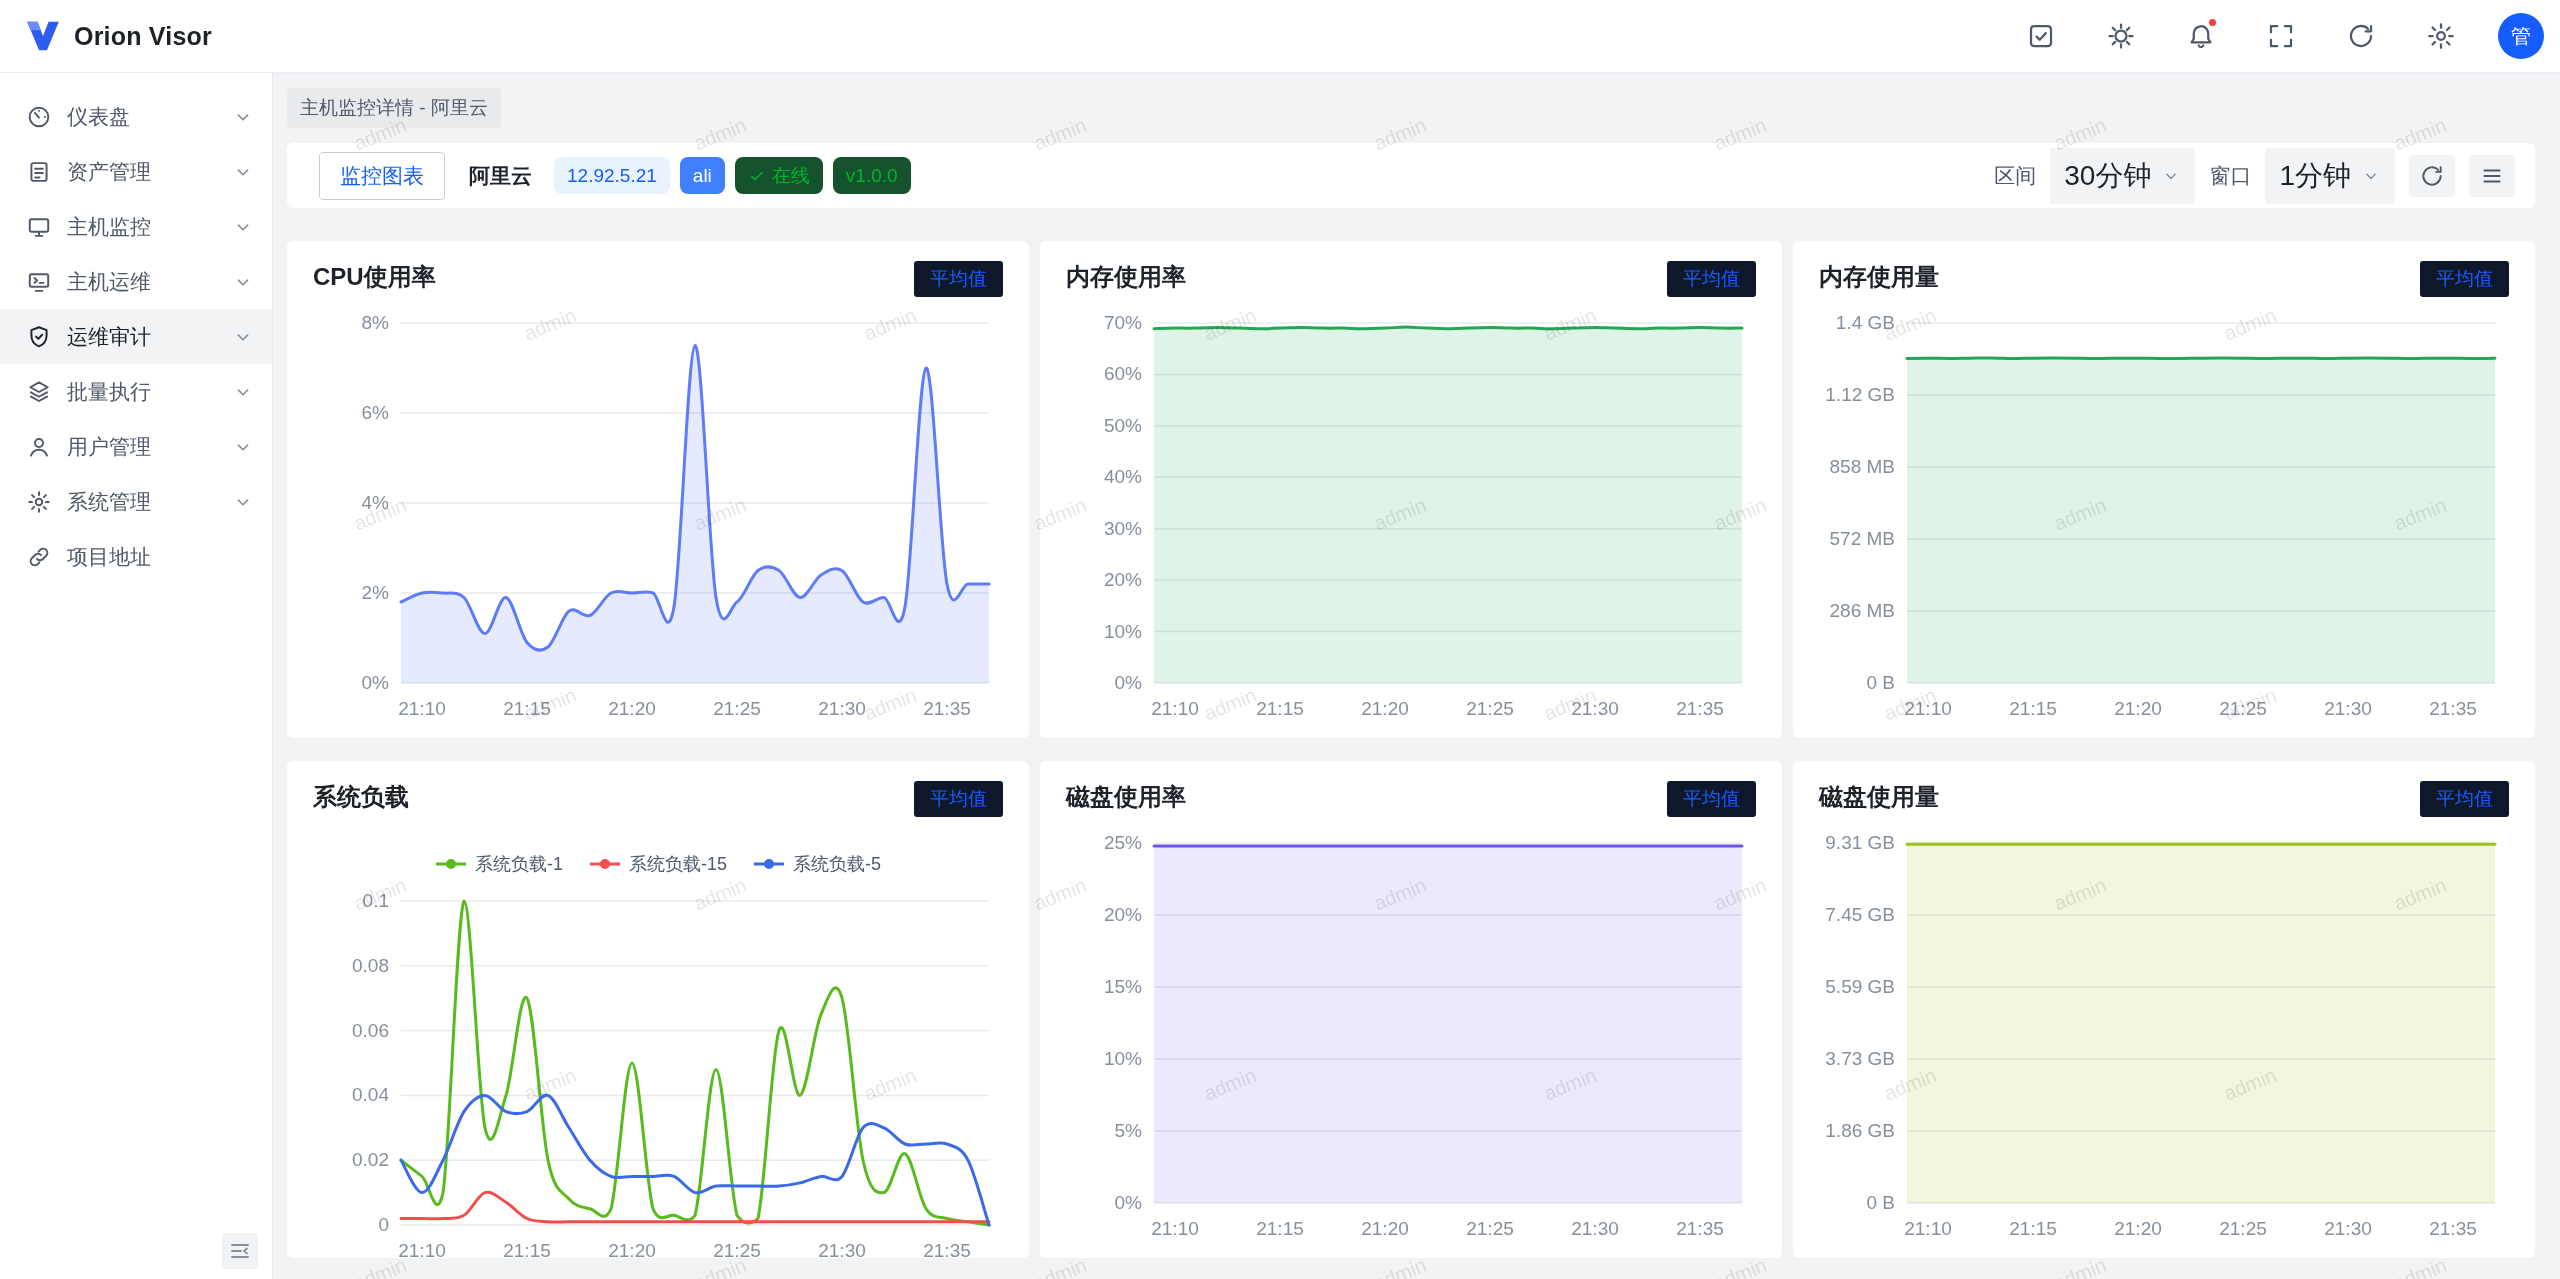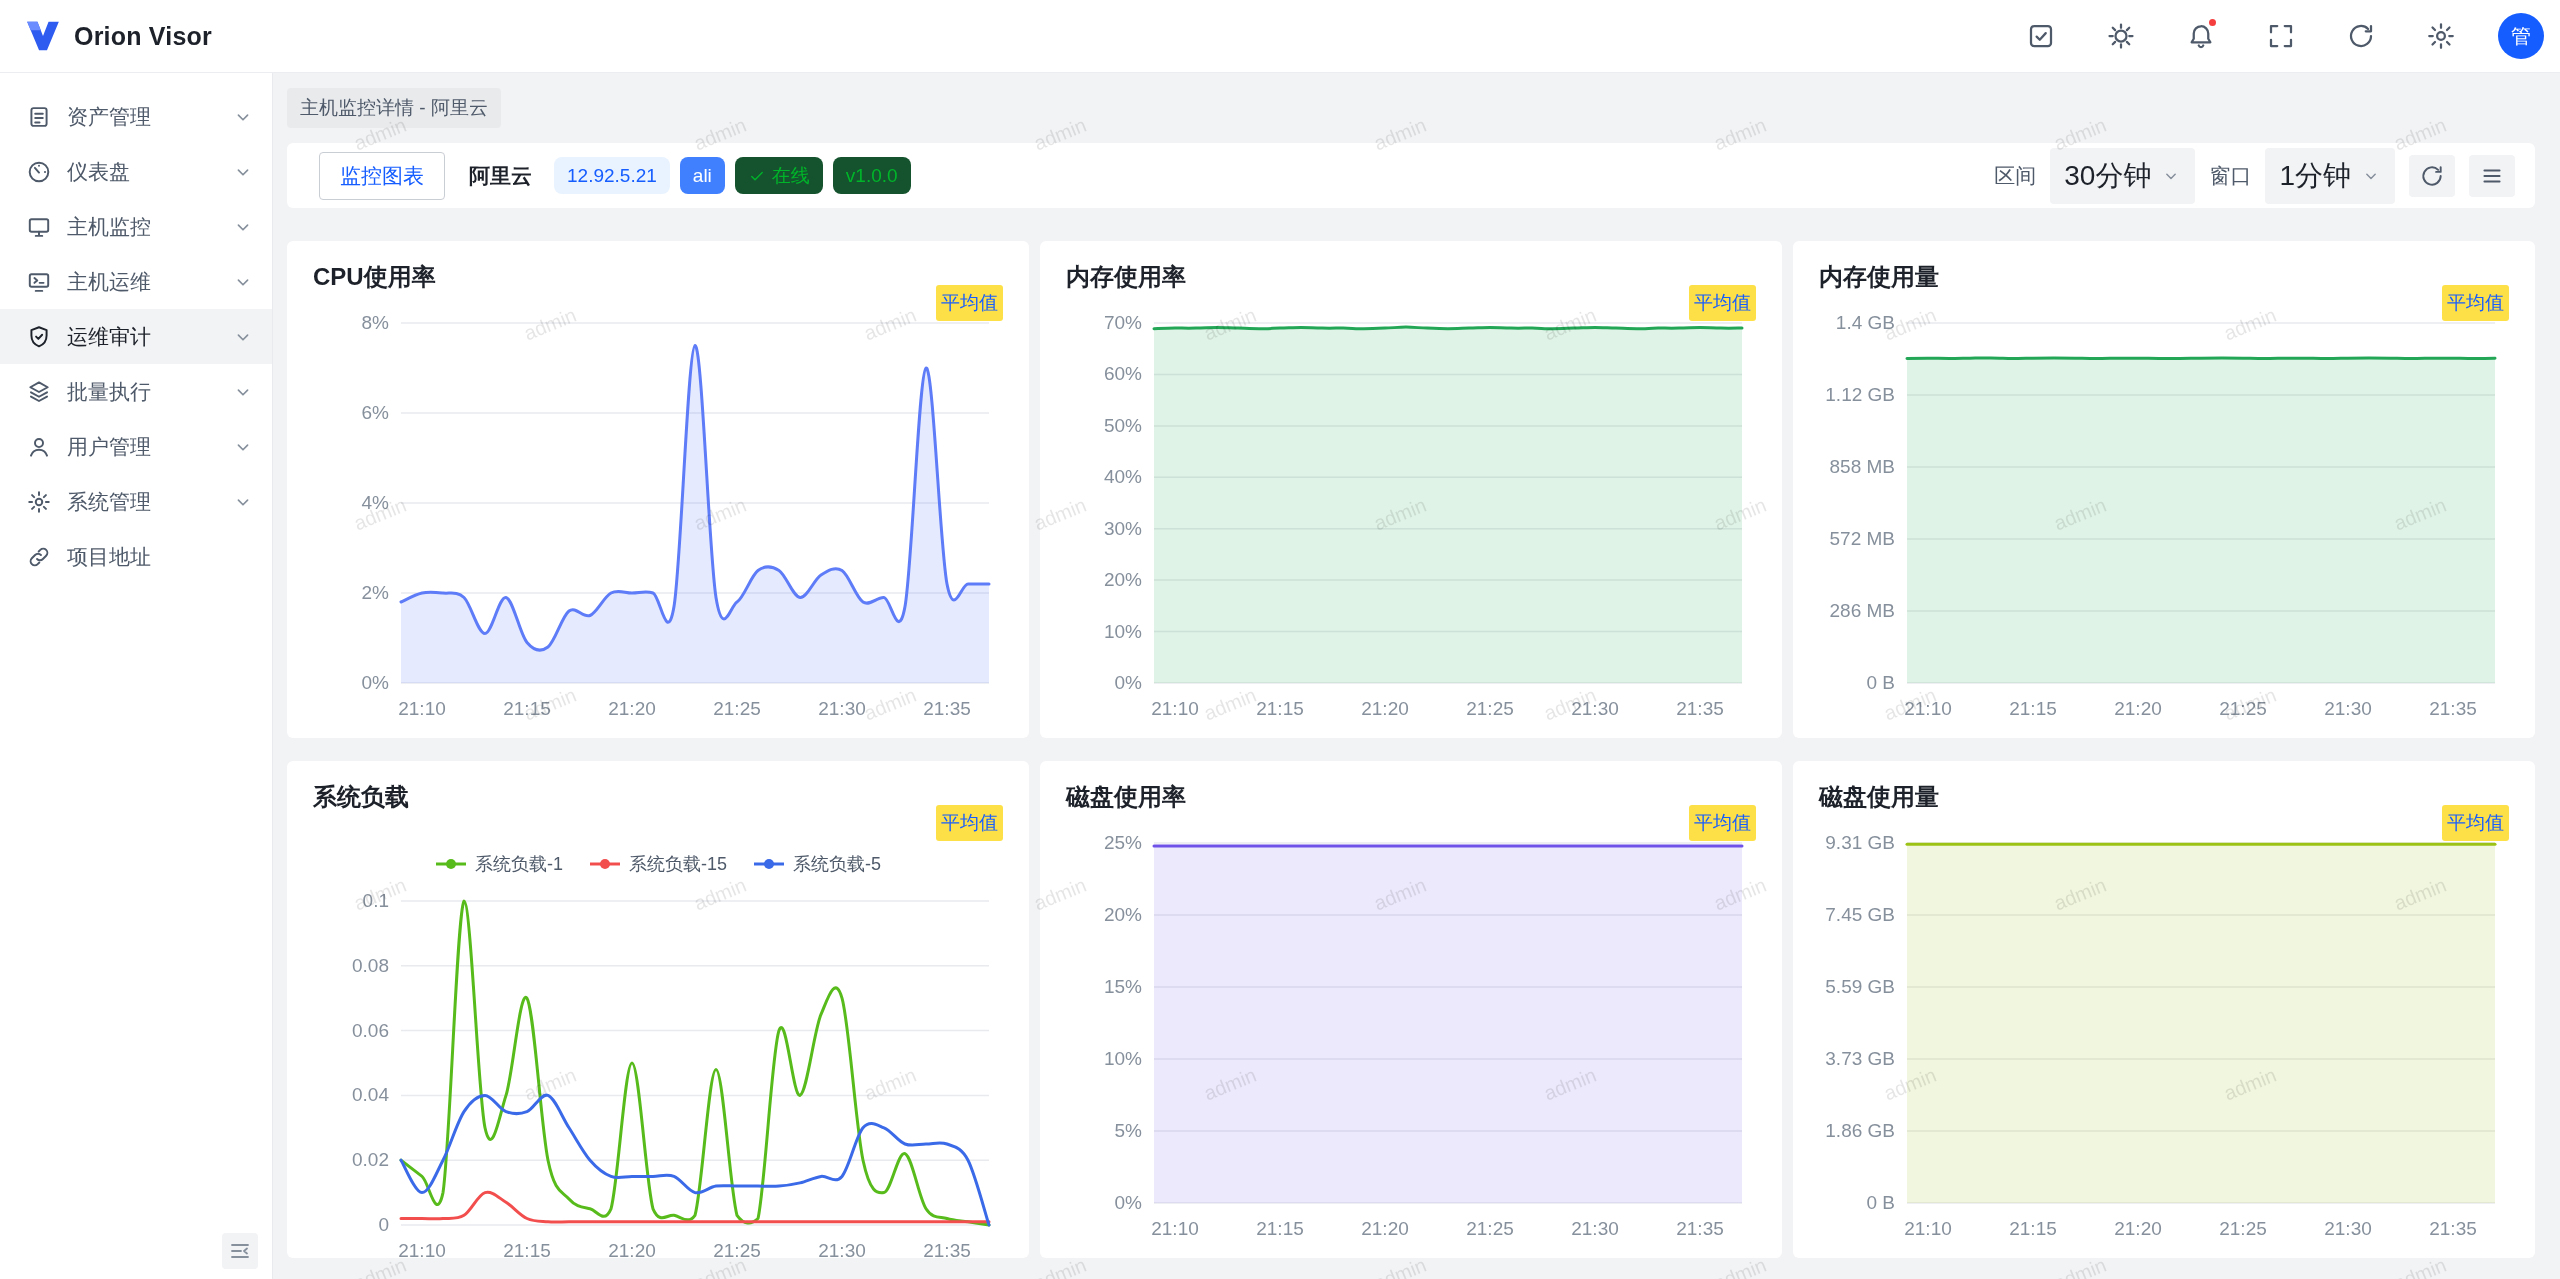--- a/index.html
+++ b/index.html
@@ -62,22 +62,22 @@
     padding:9px 14px; font-size:28px; color:#1d2129; cursor:pointer; min-width:120px; justify-content:space-between; }
   .select .chev { width:20px; height:20px; }
   .icon-btn { width:46px; height:42px; background:#f2f3f5; border-radius:4px; color:#4e5969;
     display:flex; align-items:center; justify-content:center; cursor:pointer; }
   .icon-btn svg { width:26px; height:26px; }
 
   .charts-grid { margin-top:33px; display:grid; grid-template-columns:repeat(3,1fr); gap:23px 11px; }
   .chart-card { background:#fff; border-radius:6px; height:497px; padding:20px 26px; overflow:hidden; }
   .card-head { display:flex; align-items:flex-start; justify-content:space-between; height:42px; }
   .card-head h3 { font-size:24px; font-weight:700; }
-  .avg-badge { font-size:19px; color:#165dff; background:#fde047; border-radius:3px;
-    padding:5px 5px; cursor:pointer;margin-top:24px; }
+  .avg-badge { font-size:19px; color:#165dff; background:#0f172a; border-radius:3px;
+    padding:5px 16px; cursor:pointer; }
   .legend { display:flex; justify-content:center; align-items:center; gap:26px; height:34px;margin-top:24px; }
   .legend-item { display:flex; align-items:center; gap:8px; font-size:18px; color:#4e5969; cursor:pointer; }
   svg.plot { display:block; }
   svg.plot text.tick { fill:#86909c; font-size:19px; font-family:"Liberation Sans","DejaVu Sans",sans-serif; }
 
   
   .watermark { position:absolute; inset:0; pointer-events:none; z-index:30; overflow:hidden; }
   .watermark span { position:absolute; font-size:20px; color:rgba(0,0,0,0.10);
     transform:rotate(-22deg); white-space:nowrap; }
 </style>
@@ -134,35 +134,35 @@
     <div class="avatar">
       <span>管</span>
     </div>
   </div>
 </header>
 
 <aside class="sidebar">
   <nav id="sidebar-menu">
       <div class="menu-item">
         <svg class="icn line-icn" viewBox="0 0 24 24">
-          <rect x="5" y="3.8" width="14" height="16.4" rx="2"></rect>
-          <path d="M8.5 9h7M8.5 13h7M8.5 17h4"></path>
-        </svg>
-        <span class="menu-label">资产管理</span>
-        <svg class="chev line-icn" viewBox="0 0 24 24">
-          <path d="M7 10l5 5 5-5"></path>
-        </svg>
-      </div>
-      <div class="menu-item">
-        <svg class="icn line-icn" viewBox="0 0 24 24">
           <circle cx="12" cy="12" r="8.6"></circle>
           <path d="M12 12.5L8.2 8.2"></path>
           <path d="M12 6.2v.1M17.5 12h.1"></path>
         </svg>
         <span class="menu-label">仪表盘</span>
+        <svg class="chev line-icn" viewBox="0 0 24 24">
+          <path d="M7 10l5 5 5-5"></path>
+        </svg>
+      </div>
+      <div class="menu-item">
+        <svg class="icn line-icn" viewBox="0 0 24 24">
+          <rect x="5" y="3.8" width="14" height="16.4" rx="2"></rect>
+          <path d="M8.5 9h7M8.5 13h7M8.5 17h4"></path>
+        </svg>
+        <span class="menu-label">资产管理</span>
         <svg class="chev line-icn" viewBox="0 0 24 24">
           <path d="M7 10l5 5 5-5"></path>
         </svg>
       </div>
       <div class="menu-item">
         <svg class="icn line-icn" viewBox="0 0 24 24">
           <rect x="3.5" y="4.8" width="17" height="11.6" rx="1.6"></rect>
           <path d="M9 20.2h6M12 16.4v3.8"></path>
         </svg>
         <span class="menu-label">主机监控</span>

